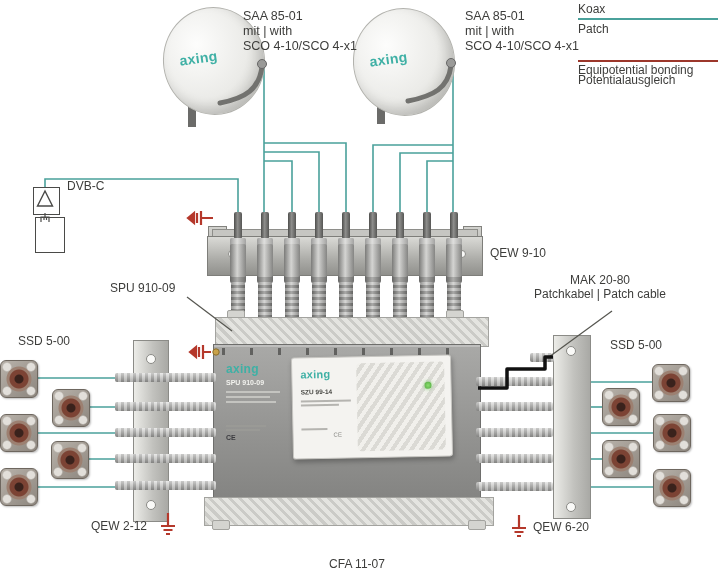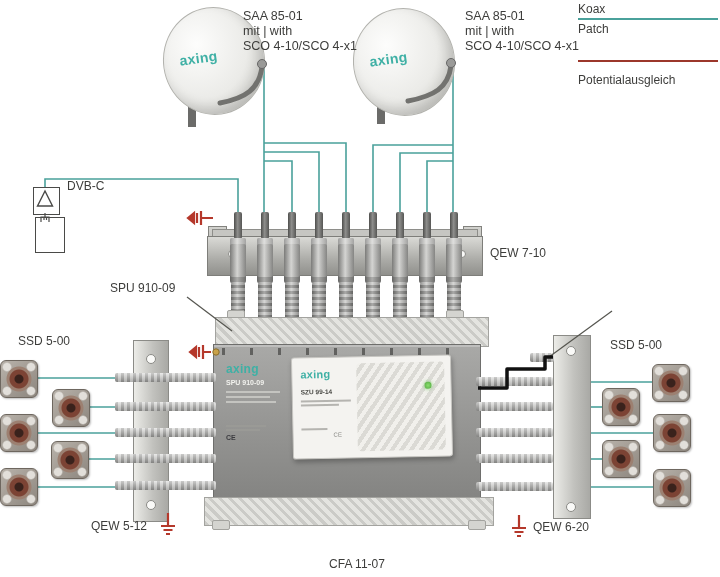--- a/index.html
+++ b/index.html
@@ -129,20 +129,21 @@
     <div>SAA 85-01</div>
     <div>mit | with</div>
     <div>SCO 4-10/SCO 4-x1</div>
   </div>
 
   <div class="lbl" style="left:578px;top:2px;">Koax</div>
   <div class="legend-line" style="left:578px;top:18px;background:#4AA19B;"></div>
   <div class="lbl" style="left:578px;top:22px;">Patch</div>
   <div class="lbl" style="left:578px;top:44px;margin-top:29px;">Potentialausgleich</div>
   <div class="legend-line" style="left:578px;top:60px;background:#9C372B;"></div>
+  <div class="lbl" style="left:578px;top:63px;">Equipotential bonding</div>
 
   <div class="dvbc-box" style="left:33px;top:187px;width:25px;height:26px;"></div>
   <div class="dvbc-box" style="left:35px;top:217px;width:28px;height:34px;"></div>
   <div class="lbl" style="left:67px;top:179px;">DVB-C</div>
 
   <div class="rail-end" style="left:208px;top:226px;"></div>
   <div class="rail-end" style="left:463px;top:226px;"></div>
   <div class="rail-flange"></div>
   <div class="rail-main"></div>
   <div class="hole" style="left:228px;top:250px;width:6px;height:6px;"></div>
@@ -185,21 +186,21 @@
   <div class="qconn" style="left:419px;">
       <div class="q-top"></div>
       <div class="q-mid"></div>
       <div class="q-bot"></div>
     </div>
   <div class="qconn" style="left:446px;">
       <div class="q-top"></div>
       <div class="q-mid"></div>
       <div class="q-bot"></div>
     </div>
-  <div class="lbl" style="left:490px;top:246px;">QEW 7-10</div>
+  <div class="lbl" style="left:490px;top:246px;">QEW 9-10</div>
 
   <div class="lbl" style="left:110px;top:281px;">SPU 910-09</div>
 
   <div class="ms-ear" style="left:227px;top:310px;"></div>
   <div class="ms-ear" style="left:446px;top:310px;"></div>
   <div class="abs hatch" style="left:215px;top:317px;width:272px;height:28px;"></div>
   <div class="ms-body"></div>
   <div class="ms-ticks"></div>
   <div class="lbl logo" style="left:226px;top:362px;font-size:12px;">axing</div>
   <div class="lbl" style="left:226px;top:379px;font-size:7px;font-weight:bold;color:#f2f2ee;">SPU 910-09</div>
@@ -268,23 +269,27 @@
   <div class="outlet" style="left:0px;top:414px;"></div>
   <div class="outlet" style="left:51px;top:441px;"></div>
   <div class="outlet" style="left:0px;top:468px;"></div>
 
   <div class="outlet" style="left:652px;top:364px;"></div>
   <div class="outlet" style="left:602px;top:388px;"></div>
   <div class="outlet" style="left:653px;top:414px;"></div>
   <div class="outlet" style="left:602px;top:440px;"></div>
   <div class="outlet" style="left:653px;top:469px;"></div>
 
+  <div class="lbl" style="left:520px;top:273px;width:160px;text-align:center;">
+    <div>MAK 20-80</div>
+    <div>Patchkabel | Patch cable</div>
+  </div>
   <div class="lbl" style="left:18px;top:334px;">SSD 5-00</div>
   <div class="lbl" style="left:610px;top:338px;">SSD 5-00</div>
-  <div class="lbl" style="left:91px;top:519px;">QEW 5-12</div>
+  <div class="lbl" style="left:91px;top:519px;">QEW 2-12</div>
   <div class="lbl" style="left:533px;top:520px;">QEW 6-20</div>
   <div class="lbl" style="left:310px;top:557px;width:94px;text-align:center;">CFA 11-07</div>
 
   <svg class="layer" width="720" height="577">
 
     <g stroke="#72726f" stroke-width="5" fill="none" stroke-linecap="round">
       <path d="M220 103 C246 98 259 89 262 67"></path>
       <path d="M408 101 C434 96 448 88 451 66"></path>
     </g>
     <circle cx="262" cy="64" r="4.5" fill="#9a9a98" stroke="#666"></circle>

